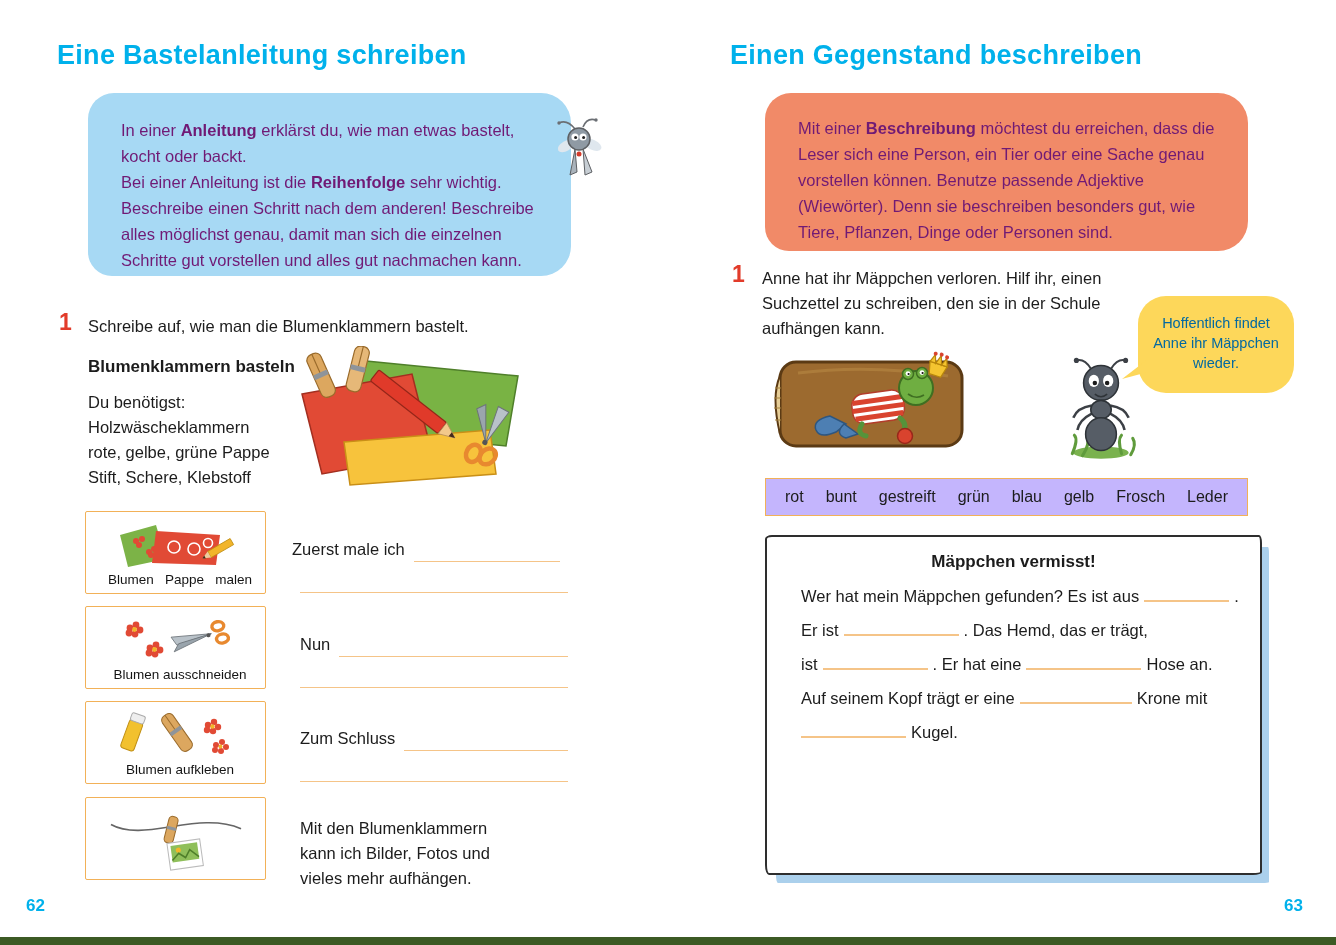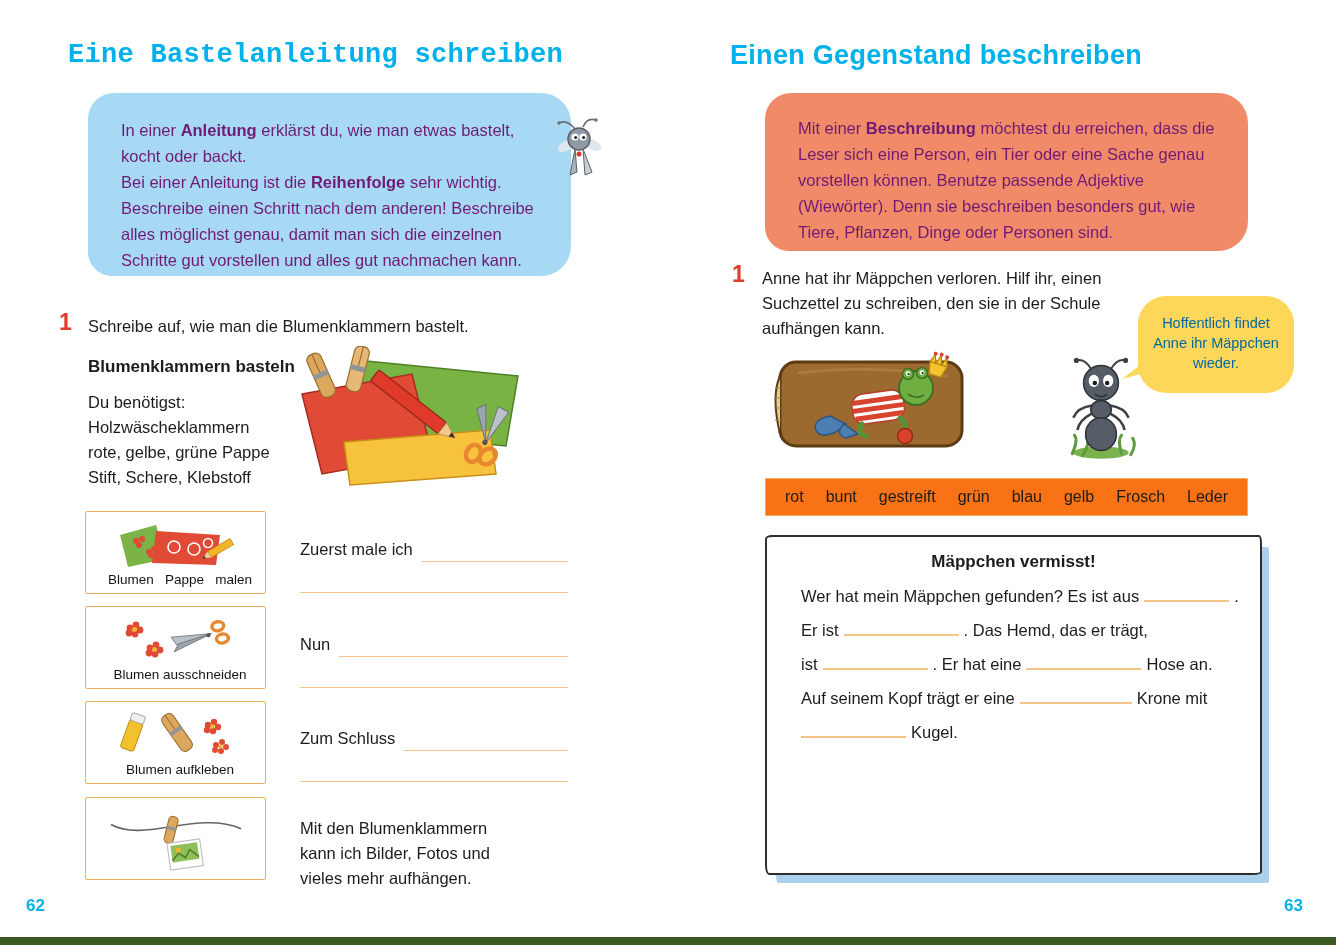--- a/index.html
+++ b/index.html
@@ -32,21 +32,21 @@
   .step-art { position:absolute; top:7px; left:50%; transform:translateX(-50%); }
   .prompt-row { display:flex; align-items:flex-end; height:24px; }
   .prompt-fill { flex:1; margin-left:9px; border-bottom:1.5px solid var(--rule-orange,#f5c488); height:18px; }
   .rule { width:268px; height:0; border-bottom:1.5px solid var(--rule-orange,#f5c488); }
   .page-num { font-size:17px; font-weight:700; color:var(--accent-cyan,#00b1eb); }
   .bubble {
     box-sizing:border-box; background:var(--bubble-yellow,#fdd75a); border-radius:28px;
     text-align:center; font-size:14.5px; line-height:20px; color:#0369a1; padding:17px 8px 0 8px;
   }
   .word-bank {
-    box-sizing:border-box; border:1.5px solid var(--border-orange,#f2b158); background:#f97316;
+    box-sizing:border-box; border:1.5px solid var(--border-orange,#f2b158); background:#c4b5fd;
     display:flex; align-items:center; justify-content:space-between; padding:0 19px;
     font-size:16px;
   }
   .notice {
     box-sizing:border-box; background:#fff; border:2.5px solid #2e2e2e;
     border-radius:7px 3px 9px 4px / 4px 8px 3px 10px;
     box-shadow:9px 10px 0 -2px var(--notice-shadow,#abd0ec);
     padding-top:15px;
   }
   .notice-title { text-align:center; font-size:17px; font-weight:700; }
@@ -60,21 +60,21 @@
   .footer-bar { background:var(--footer-green,#3c5a24); }
   .tail { position:absolute; left:-16px; bottom:12px; }
 </style>
 </head>
 <body>
 
 <div class="stage">
 
   <div>
 
-    <div class="abs page-title" style="left:68px; top:40px;font-family:Liberation Mono, monospace;">Eine Bastelanleitung schreiben</div>
+    <div class="abs page-title" style="left:57px; top:40px;">Eine Bastelanleitung schreiben</div>
 
     <div class="abs info-box box-blue" style="left:88px; top:93px; width:483px; height:183px;">
       <p><span>In einer </span><b>Anleitung</b><span> erklärst du, wie man etwas bastelt, kocht oder backt.</span></p>
       <p><span>Bei einer Anleitung ist die </span><b>Reihenfolge</b><span> sehr wichtig. Beschreibe einen Schritt nach dem anderen! Beschreibe alles möglichst genau, damit man sich die einzelnen Schritte gut vorstellen und alles gut nachmachen kann.</span></p>
     </div>
 
     <svg class="abs" style="left:551px; top:115px;" width="62" height="68" viewBox="0 0 62 68">
       <path d="M24 14 Q16 4 8 8" fill="none" stroke="#6b6f74" stroke-width="1.6"></path>
       <path d="M32 12 Q36 2 45 5" fill="none" stroke="#6b6f74" stroke-width="1.6"></path>
       <circle cx="8" cy="8" r="1.7" fill="#6b6f74"></circle>
@@ -226,21 +226,21 @@
         </g>
         <g transform="rotate(-8 74 46)">
           <rect x="58" y="32" width="32" height="26" fill="#fff" stroke="#bbb" stroke-width="1"></rect>
           <rect x="61" y="35" width="26" height="16" fill="#8fbf5a"></rect>
           <circle cx="68" cy="40" r="2.5" fill="#f2b52a"></circle>
           <path d="M61 49 l7 -6 6 5 5 -7 8 8" fill="none" stroke="#4f7f2a" stroke-width="1.5"></path>
         </g>
       </svg>
     </div>
 
-    <div class="abs prompt-row" style="left:300px; top:538px; width:268px;">
+    <div class="abs prompt-row" style="left:292px; top:538px; width:268px;">
       <span class="body">Zuerst male ich</span>
       <span class="prompt-fill"></span>
     </div>
     <div class="abs rule" style="left:300px; top:592px;"></div>
 
     <div class="abs prompt-row" style="left:300px; top:633px; width:268px;">
       <span class="body">Nun</span>
       <span class="prompt-fill"></span>
     </div>
     <div class="abs rule" style="left:300px; top:687px;"></div>

